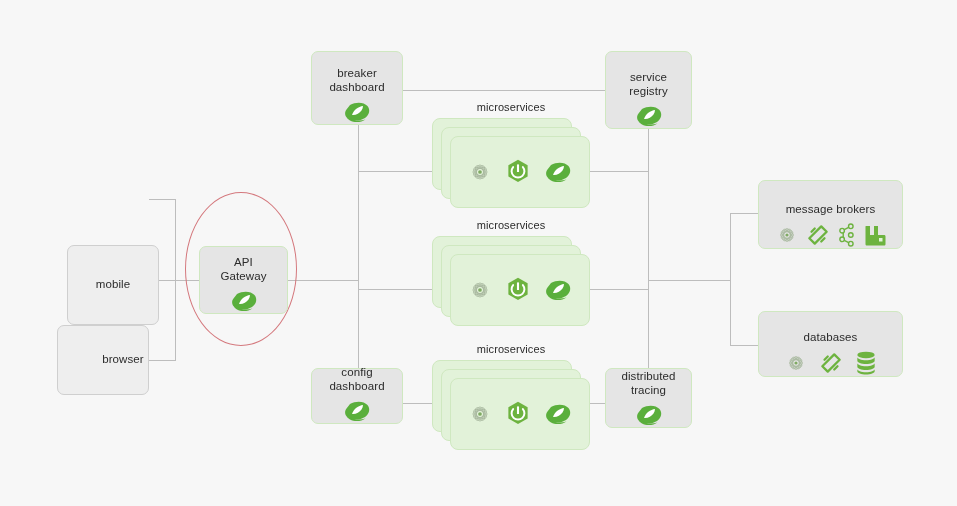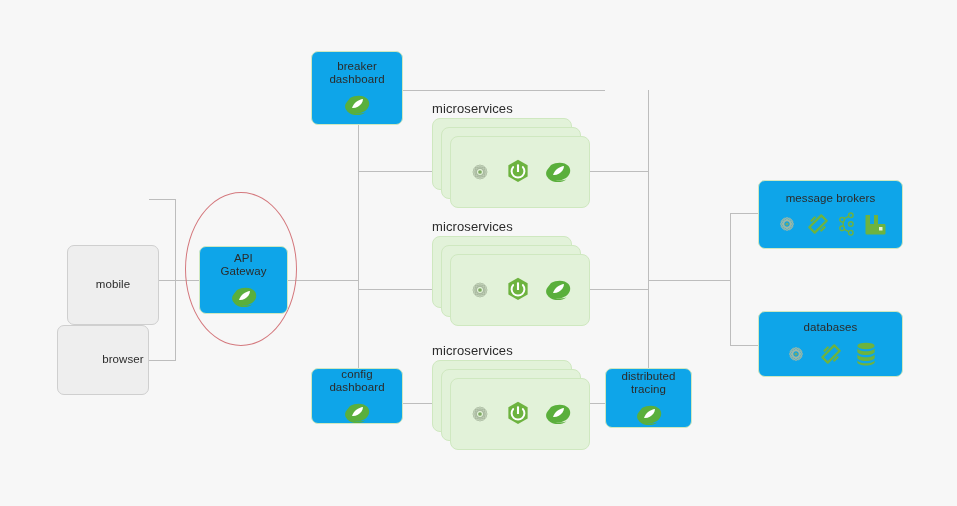--- a/index.html
+++ b/index.html
@@ -40,22 +40,23 @@
 
   
   .client{
     background:#eeeeee;
     border:1px solid #cfcfcf;
   }
   .client .label{margin:0;}
 
   
   .green{
-    background:#0ea5e9;
+    background:#e5e5e5;
     border:1px solid #cfe8c0;
+    justify-content:flex-end;
   }
 
   
   .stack{position:absolute;z-index:4;}
   .stack .card{
     position:absolute;
     box-sizing:border-box;
     background:#e2f2d9;
     border:1px solid #cfe8c0;
     border-radius:8px;
@@ -64,22 +65,23 @@
   .stack .card.c2{left:9px;top:9px;}
   .stack .card.c3{
     left:18px;top:18px;
     display:flex;align-items:center;justify-content:center;
   }
   .stack .icons{display:flex;align-items:center;gap:11px;}
 
   .stack-label{
     position:absolute;
     z-index:6;
-    font-size:13px;
+    font-size:11px;
     color:#2b2b2b;
+    text-align:center;
     letter-spacing:.1px;
   }
 
   .hl-ellipse{
     position:absolute;
     border:1.4px solid #d4787d;
     border-radius:50%;
     background:transparent;
     z-index:3;
   }
@@ -152,20 +154,33 @@
       <span>
         <svg width="30" height="24" viewBox="0 0 60 48">
           <path fill="#5aaf3c" d="M16 10c12-7 28-6 35 2 6 7 4 18-5 24-9 6-24 7-33 2-7-4-9-13-4-19 2-3 5-6 7-9z"></path>
           <path fill="#ffffff" d="M42 12c-9 1-19 8-22 18 7 1 15-3 19-9 2-3 3-6 3-9z"></path>
           <path fill="#5aaf3c" d="M12 26c-4 5-2 12 4 15 9 5 23 4 31-2-10 3-22 3-30-2-3-2-5-7-5-11z"></path>
         </svg>
       </span>
     </span>
   </div>
 
+  <div class="node green" style="left:605px;top:51px;width:87px;height:78px;">
+    <span class="label">service
+registry</span>
+    <span class="icons">
+      <span>
+        <svg width="30" height="24" viewBox="0 0 60 48">
+          <path fill="#5aaf3c" d="M16 10c12-7 28-6 35 2 6 7 4 18-5 24-9 6-24 7-33 2-7-4-9-13-4-19 2-3 5-6 7-9z"></path>
+          <path fill="#ffffff" d="M42 12c-9 1-19 8-22 18 7 1 15-3 19-9 2-3 3-6 3-9z"></path>
+          <path fill="#5aaf3c" d="M12 26c-4 5-2 12 4 15 9 5 23 4 31-2-10 3-22 3-30-2-3-2-5-7-5-11z"></path>
+        </svg>
+      </span>
+    </span>
+  </div>
 
   <div class="node green" style="left:311px;top:368px;width:92px;height:56px;">
     <span class="label">config
 dashboard</span>
     <span class="icons">
       <span>
         <svg width="30" height="24" viewBox="0 0 60 48">
           <path fill="#5aaf3c" d="M16 10c12-7 28-6 35 2 6 7 4 18-5 24-9 6-24 7-33 2-7-4-9-13-4-19 2-3 5-6 7-9z"></path>
           <path fill="#ffffff" d="M42 12c-9 1-19 8-22 18 7 1 15-3 19-9 2-3 3-6 3-9z"></path>
           <path fill="#5aaf3c" d="M12 26c-4 5-2 12 4 15 9 5 23 4 31-2-10 3-22 3-30-2-3-2-5-7-5-11z"></path>

